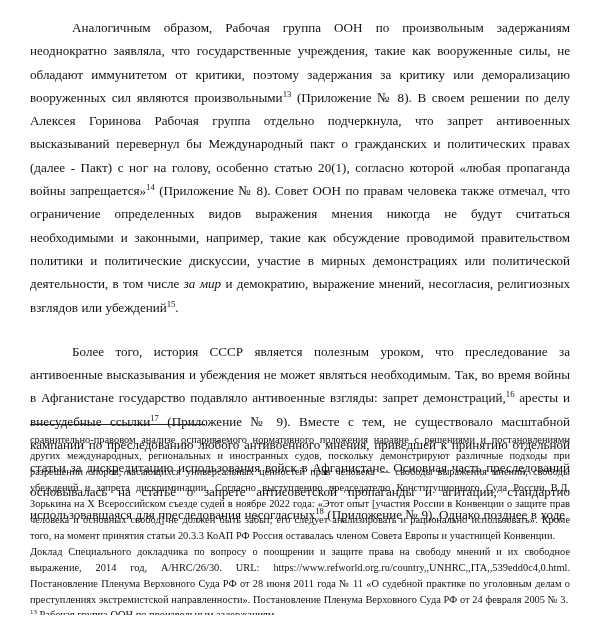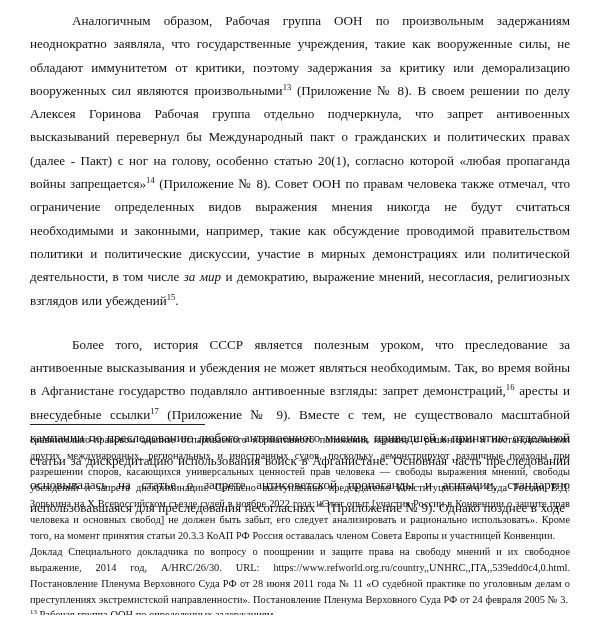--- a/index.html
+++ b/index.html
@@ -18,21 +18,21 @@
     position: relative;
     width: 600px;
     height: 634px;
     box-sizing: border-box;
     padding: 0;
     background: #ffffff;
   }
   .body-area {
     position: absolute;
     left: 30px;
-    top: 9px;
+    top: 16px;
     width: 540px;
   }
   p.body-par {
     margin: 0 0 0 0;
     font-size: 13.1px;
     line-height: 23.3px;
     text-align: justify;
     text-indent: 42px;
     text-justify: inter-word;
     word-spacing: 0.2px;
@@ -89,17 +89,17 @@
   </div>
 
   <div class="fn-rule"></div>
 
   <div class="footnotes">
 
     <p class="fn-par"><span>сравнительно-правовом анализе оспариваемого нормативного положения наравне с решениями и постановлениями других международных, региональных и иностранных судов, поскольку демонстрируют различные подходы при разрешении споров, касающихся универсальных ценностей прав человека — свободы выражения мнений, свободы убеждений и запрета дискриминации. Согласно выступлению председателю Конституционного Суда России В.Д. Зорькина на  X Всероссийском съезде судей в ноябре 2022 года: «Этот опыт [участия России в Конвенции о защите прав человека и основных свобод] не должен быть забыт, его следует анализировать и рационально использовать». Кроме того, на момент принятия статьи 20.3.3 КоАП РФ Россия оставалась членом Совета Европы и участницей Конвенции.</span></p>
 
     <p class="fn-par"><span>Доклад Специального докладчика по вопросу о поощрении и защите права на свободу мнений и их свободное выражение, 2014 год, A/HRC/26/30. URL: https://www.refworld.org.ru/country,,UNHRC,,ITA,,539edd0c4,0.html. Постановление Пленума Верховного Суда РФ от 28 июня 2011 года № 11 «О судебной практике по уголовным делам о преступлениях экстремистской направленности». Постановление Пленума Верховного Суда РФ от 24 февраля 2005 № 3.</span></p>
 
-    <p class="fn-par clip-last"><sup>13</sup><span> Рабочая группа ООН по определенных задержаниям</span></p>
+    <p class="fn-par clip-last"><sup>13</sup><span> Рабочая группа ООН по произвольным задержаниям</span></p>
 
   </div>
 
 </div>
 
 </body></html>

